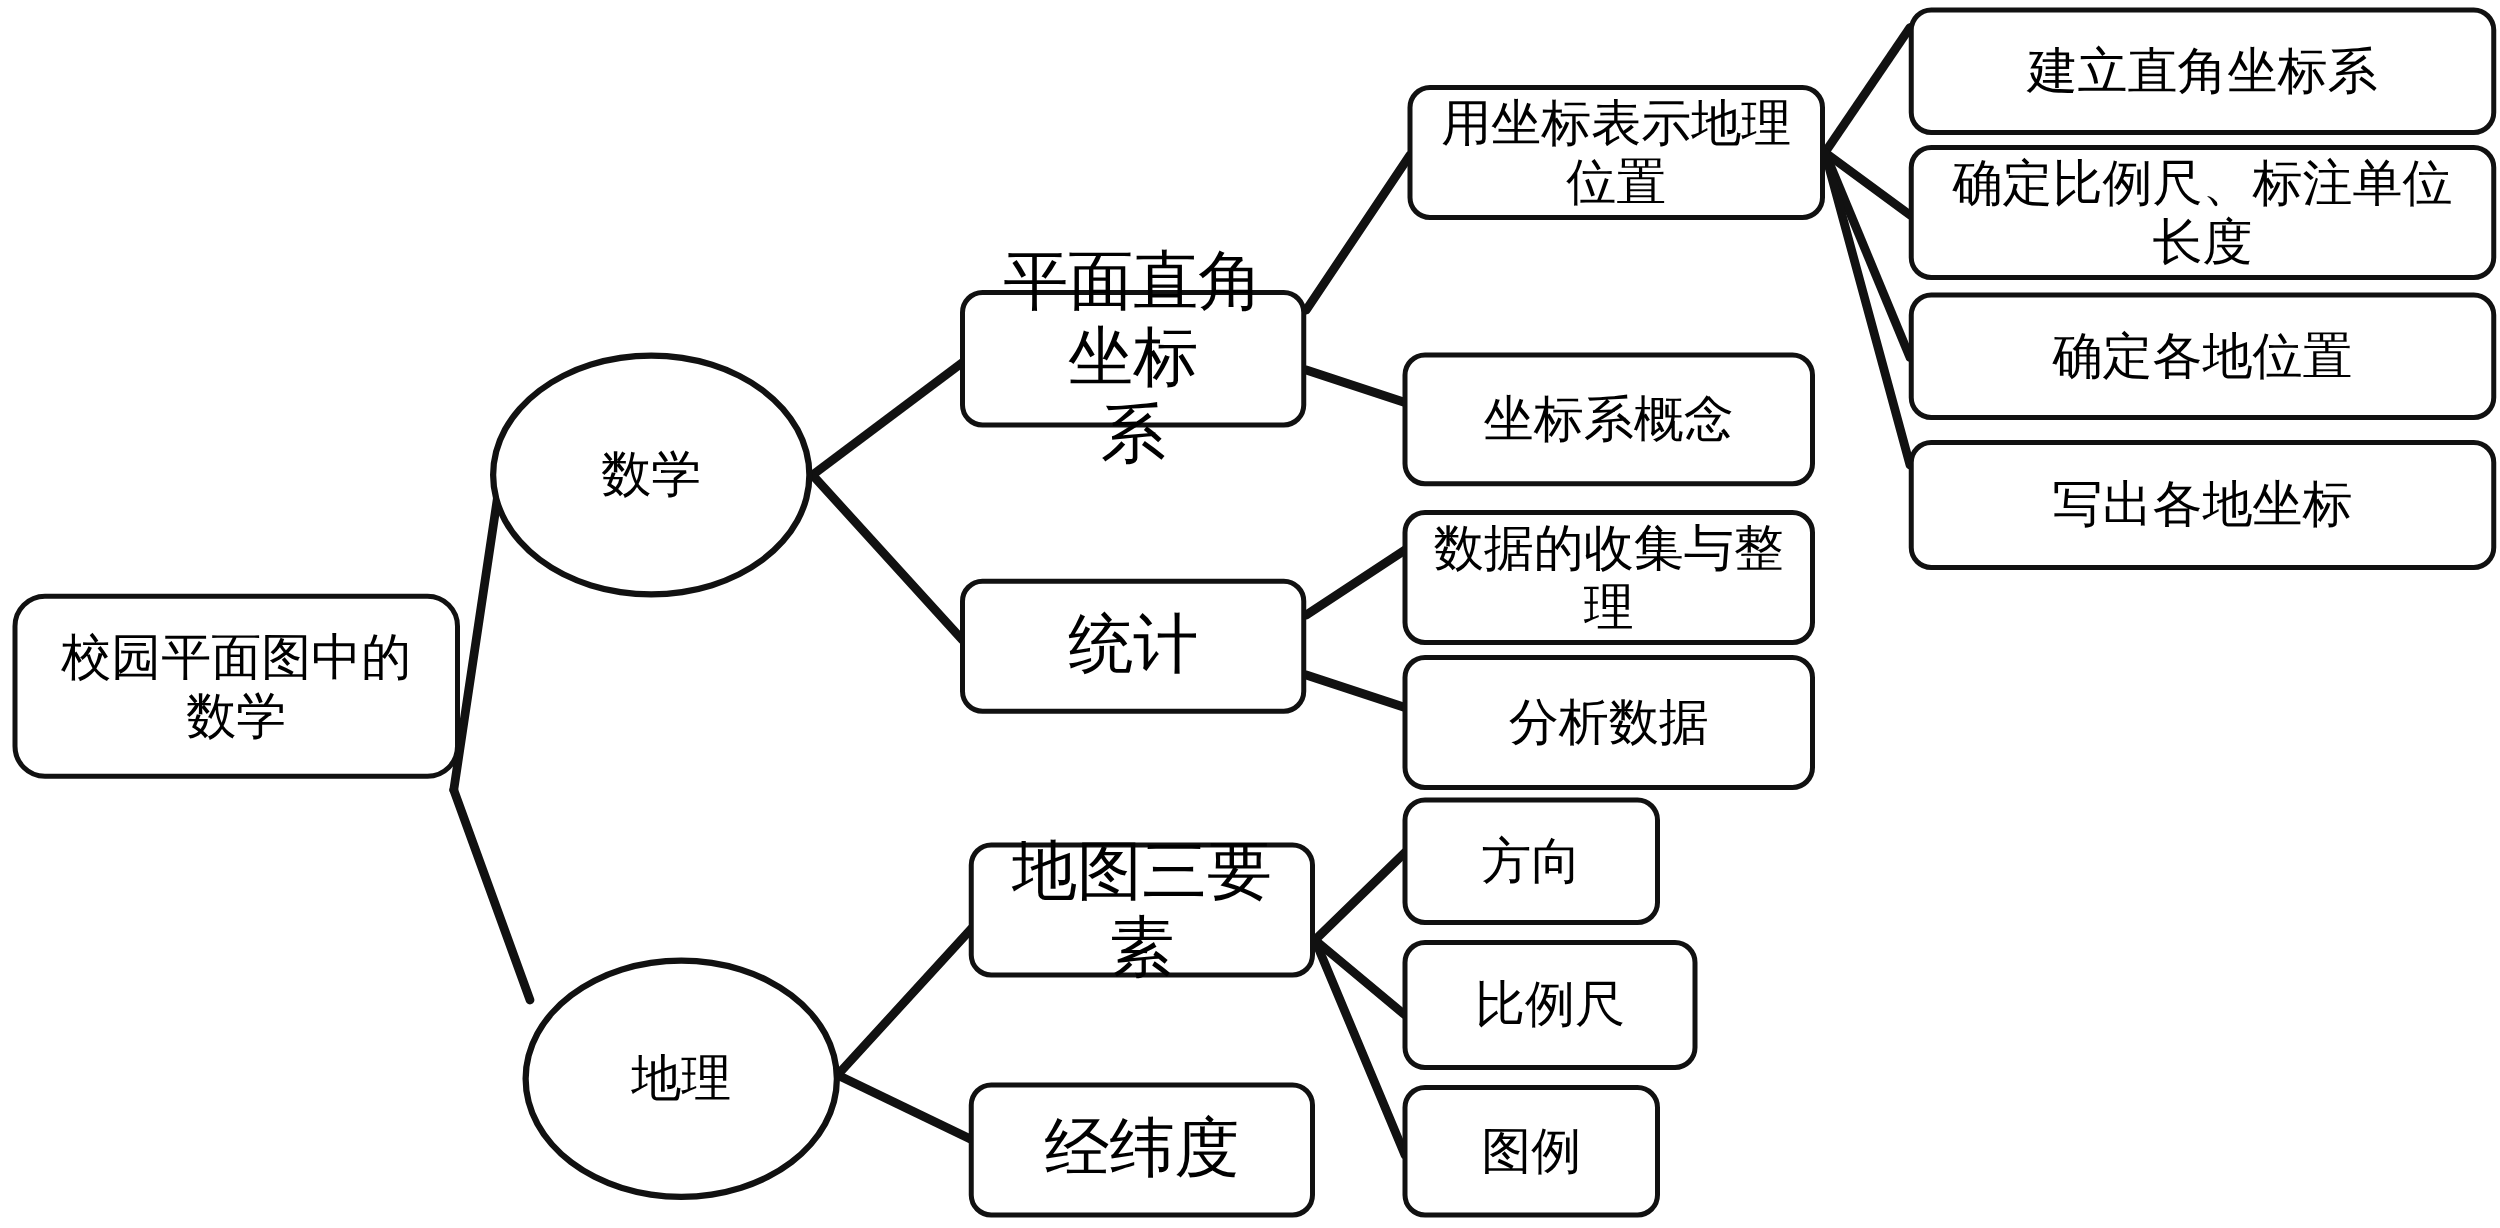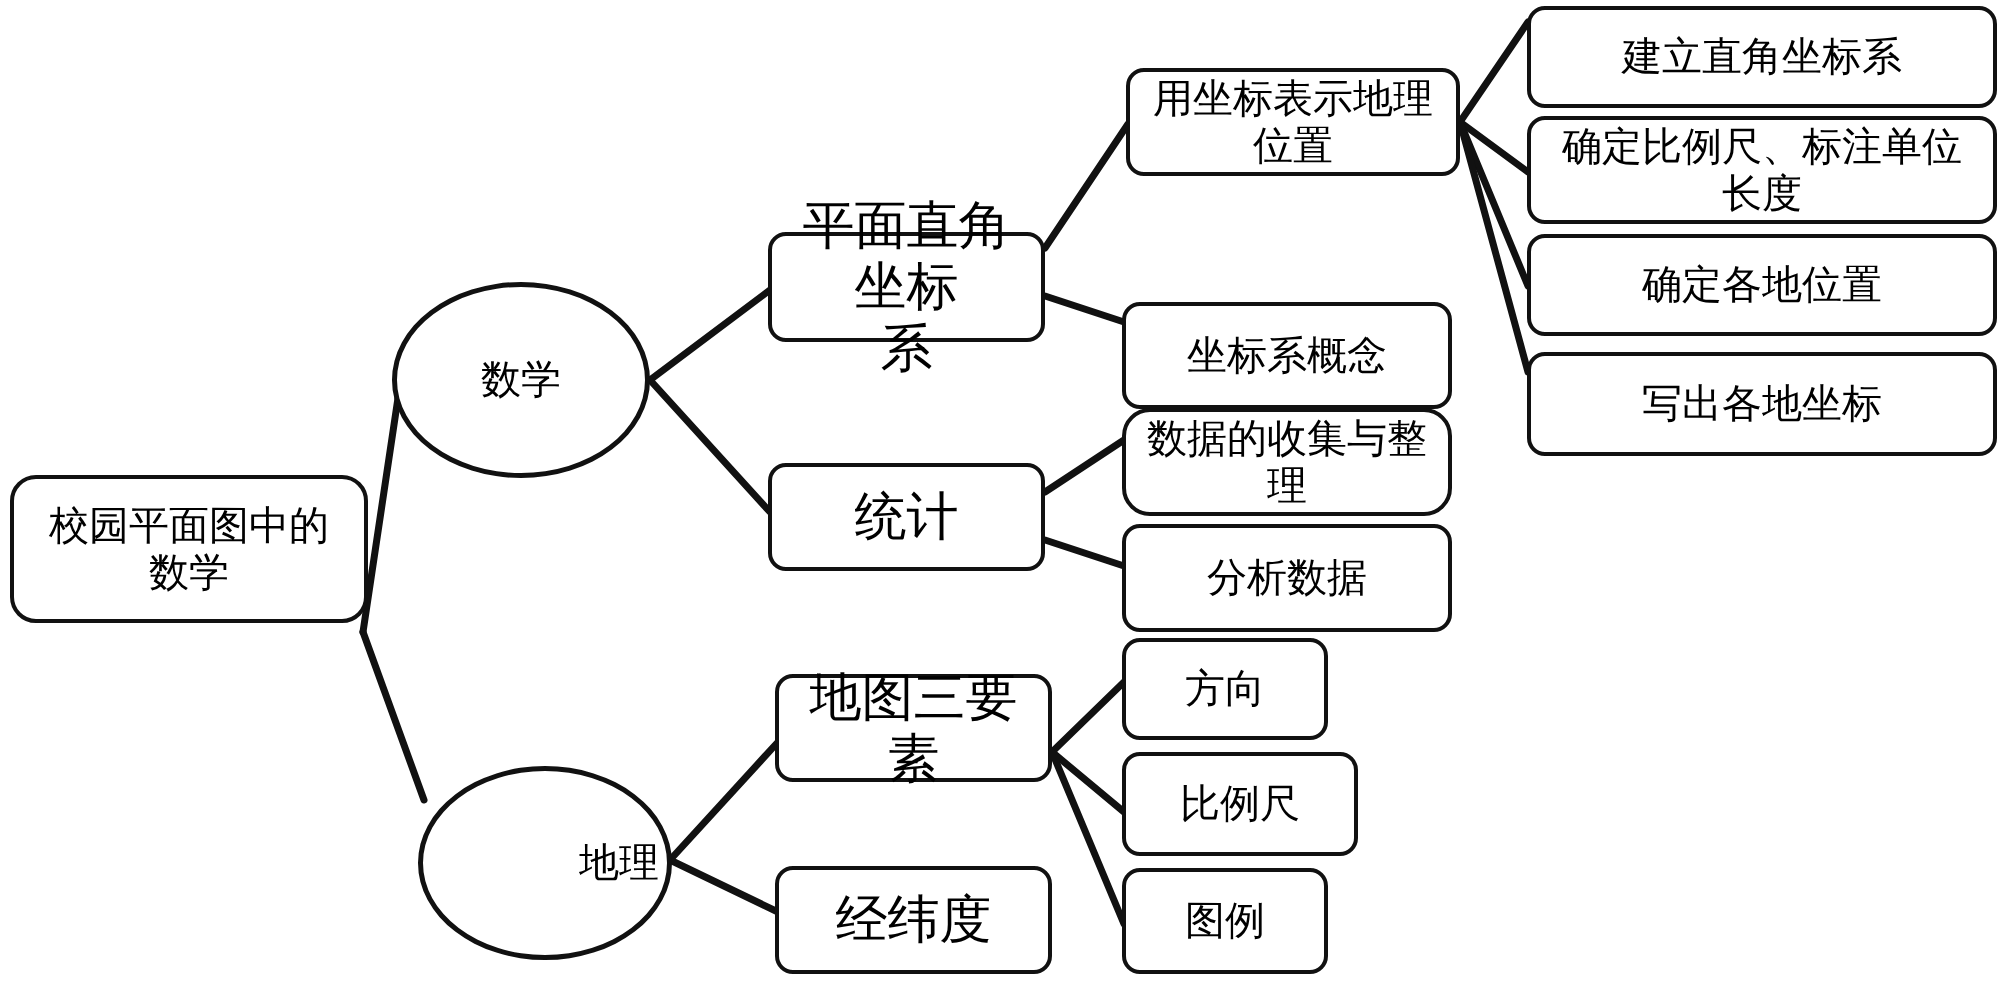--- a/index.html
+++ b/index.html
@@ -92,21 +92,21 @@
 
   <div class="node root" style="left:10px; top:475px; width:358px; height:148px;">
     <span>校园平面图中的
 数学</span>
   </div>
 
   <div class="node ellipse" style="left:392px; top:282px; width:258px; height:196px;">
     <span>数学</span>
   </div>
 
-  <div class="node ellipse" style="left:418px; top:766px; width:254px; height:194px;justify-content:flex-end;">
+  <div class="node ellipse" style="left:418px; top:766px; width:254px; height:194px;">
     <span>地理</span>
   </div>
 
   <div class="node rounded lvl2" style="left:768px; top:232px; width:277px; height:110px;">
     <span>平面直角坐标
 系</span>
   </div>
 
   <div class="node rounded lvl2" style="left:768px; top:463px; width:277px; height:108px;">
     <span>统计</span>
@@ -118,25 +118,25 @@
 
   <div class="node rounded lvl2" style="left:775px; top:866px; width:277px; height:108px;">
     <span>经纬度</span>
   </div>
 
   <div class="node rounded lvl3" style="left:1126px; top:68px; width:334px; height:108px;">
     <span>用坐标表示地理
 位置</span>
   </div>
 
-  <div class="node rounded lvl3" style="left:1122px; top:302px; width:330px; height:107px;align-items:center;">
+  <div class="node rounded lvl3" style="left:1122px; top:282px; width:330px; height:107px;align-items:center;">
     <span>坐标系概念</span>
   </div>
 
-  <div class="node rounded lvl3" style="left:1122px; top:408px; width:330px; height:108px;border-radius:28px;">
+  <div class="node rounded lvl3" style="left:1122px; top:408px; width:330px; height:108px;">
     <span>数据的收集与整
 理</span>
   </div>
 
   <div class="node rounded lvl3" style="left:1122px; top:524px; width:330px; height:108px;">
     <span>分析数据</span>
   </div>
 
   <div class="node rounded lvl3" style="left:1122px; top:638px; width:206px; height:102px;">
     <span>方向</span>

